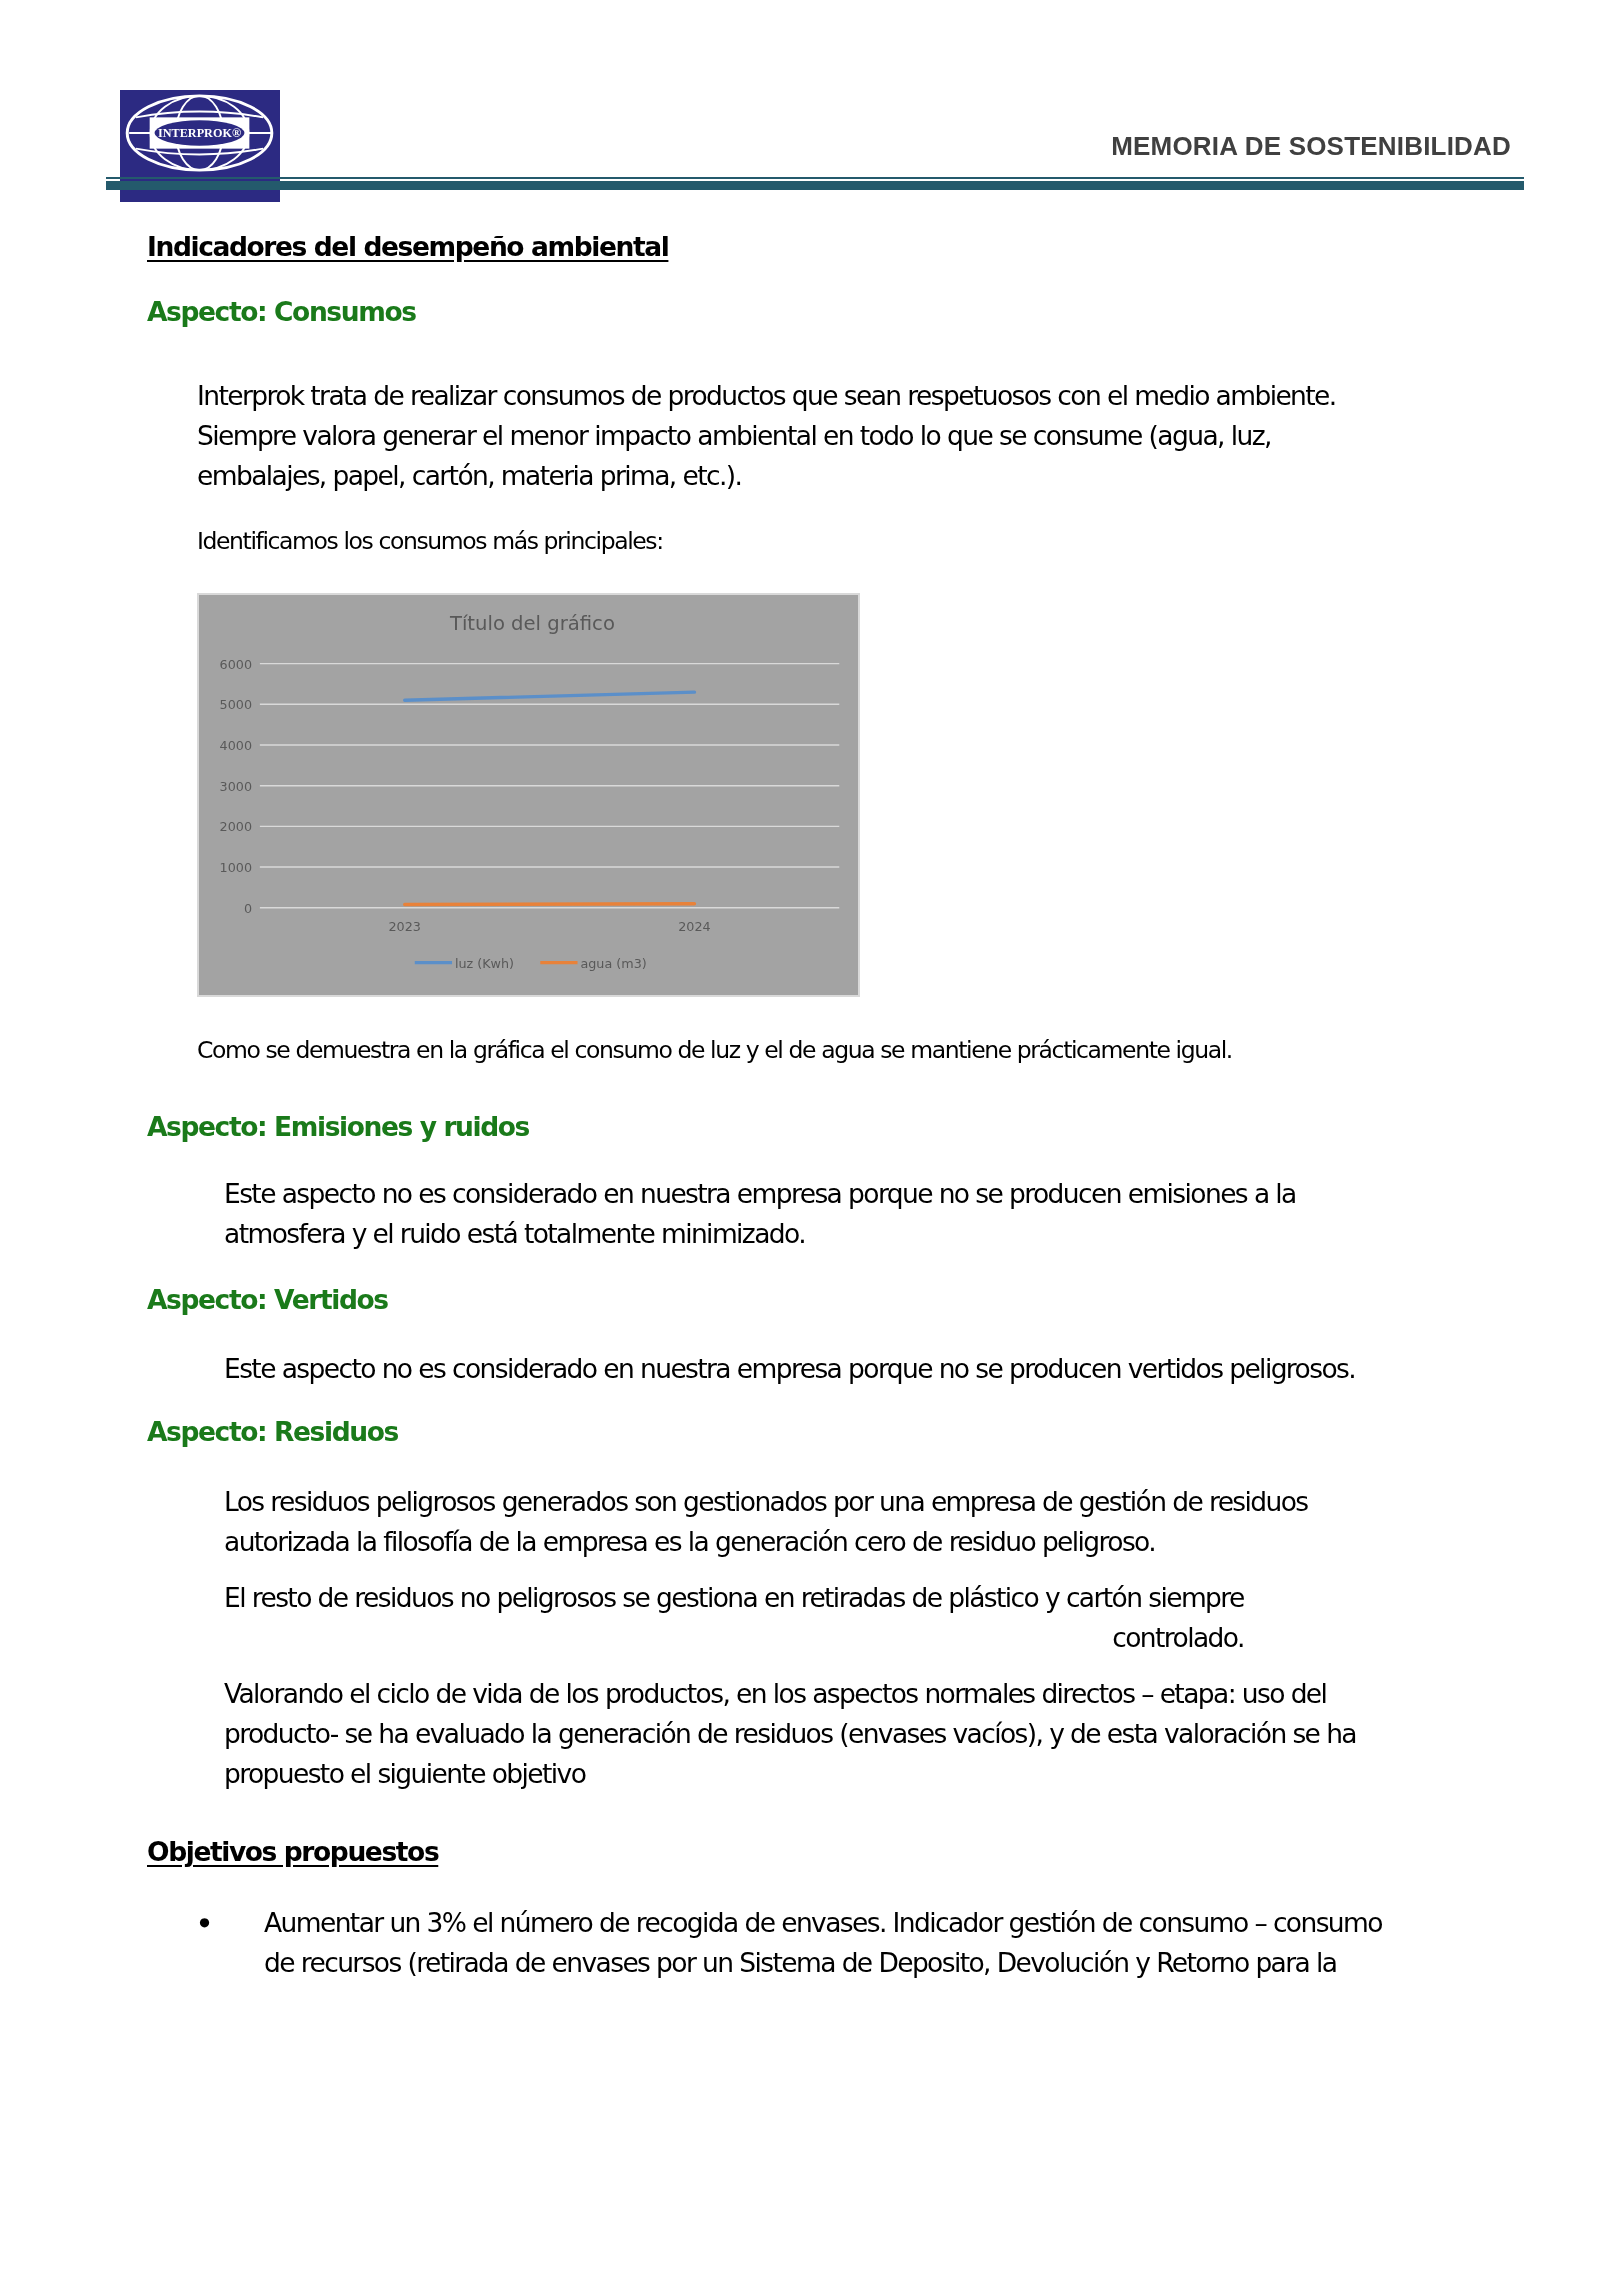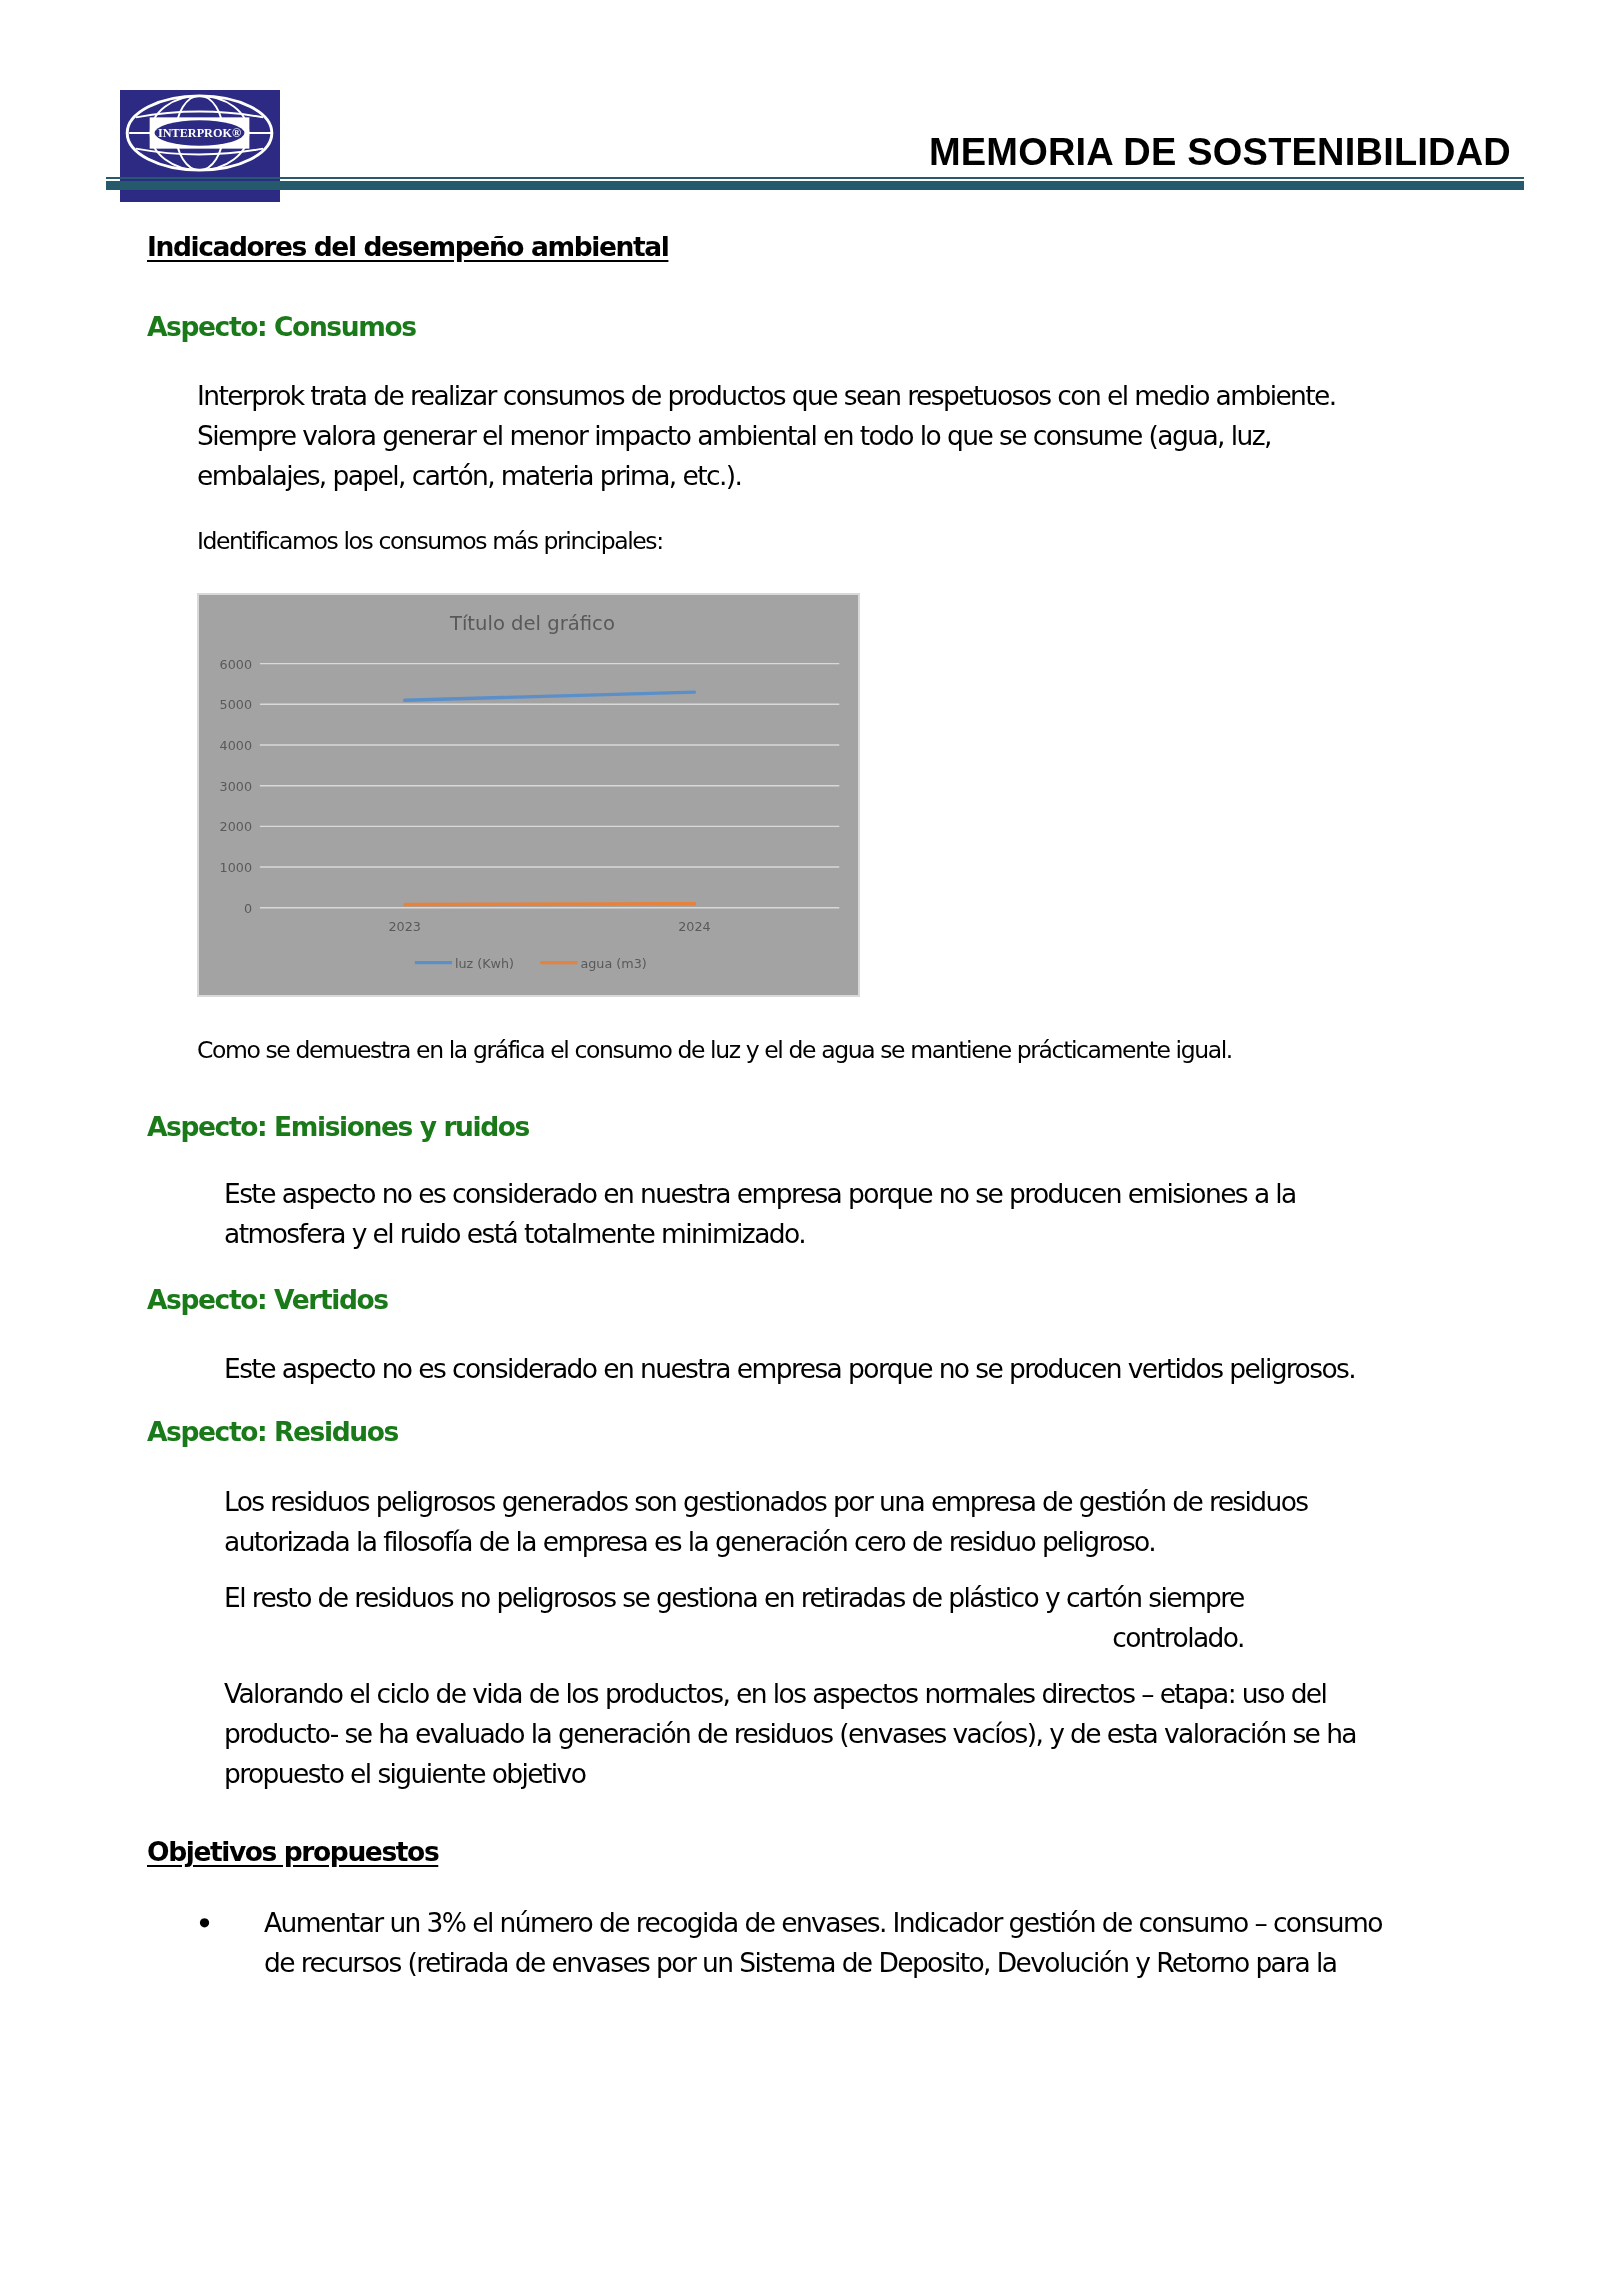--- a/index.html
+++ b/index.html
@@ -2,21 +2,21 @@
 <html><head>
 <meta charset="utf-8">
 <style>
   html, body { margin: 0; padding: 0; background: #ffffff; }
   body { width: 1621px; height: 2293px; position: relative; font-family: "Liberation Sans", sans-serif; color: #000; overflow: hidden; }
   .abs { position: absolute; }
 
   
   .logo { left: 120px; top: 90px; width: 160px; height: 112px; background: #2c2a82; }
   .logo svg { display: block; }
-  .doc-title { right: 110px; top: 131px; font-family: "Liberation Sans", sans-serif; font-weight: bold; font-size: 38px; color: #000000; letter-spacing: 0.2px; white-space: nowrap; text-align: right; }
+  .doc-title { right: 110px; top: 131px; font-family: "Liberation Sans", sans-serif; font-weight: bold; font-size: 26px; color: #404040; letter-spacing: 0.2px; white-space: nowrap; text-align: right; }
   .rule-thin { left: 106px; top: 177px; width: 1418px; height: 2px; background: #245a6c; }
   .rule-thick { left: 106px; top: 181px; width: 1418px; height: 8.8px; background: #245a6c; }
 
   
   .txt { font-family: "DejaVu Sans", sans-serif; font-size: 26.5px; line-height: 40px; white-space: nowrap; letter-spacing: -1.6px; }
   .txt-sm { font-family: "DejaVu Sans", sans-serif; font-size: 23.5px; line-height: 33px; white-space: nowrap; letter-spacing: -1.4px; }
   .h-under { font-family: "DejaVu Sans", sans-serif; font-weight: bold; font-size: 26.5px; text-decoration: underline; text-underline-offset: 3.9px; white-space: nowrap; letter-spacing: -1.4px; }
   .h-green { font-family: "DejaVu Sans", sans-serif; font-weight: bold; font-size: 26.5px; color: #1a7a1a; white-space: nowrap; letter-spacing: -1.4px; }
 
   
@@ -39,21 +39,21 @@
     <ellipse cx="81" cy="44" rx="46" ry="13" fill="#2c2a82"></ellipse>
     <text x="81" y="48.5" text-anchor="middle" font-family="Liberation Serif, serif" font-size="12.5" font-weight="bold" fill="#fff">INTERPROK®</text>
   </svg>
 </div>
 <div class="abs doc-title">MEMORIA DE SOSTENIBILIDAD</div>
 <div class="abs rule-thin"></div>
 <div class="abs rule-thick"></div>
 
 <div class="abs h-under" style="left:147px; top:231px;">Indicadores del desempeño ambiental</div>
 
-<div class="abs h-green" style="left:147px; top:311px;">Aspecto: Consumos</div>
+<div class="abs h-green" style="left:147px; top:296px;">Aspecto: Consumos</div>
 <div class="abs txt" style="left:197px; top:376px;">
   <div>Interprok trata de realizar consumos de productos que sean respetuosos con el medio ambiente.</div>
   <div>Siempre valora generar el menor impacto ambiental en todo lo que se consume (agua, luz,</div>
   <div>embalajes, papel, cartón, materia prima, etc.).</div>
 </div>
 <div class="abs txt-sm" style="left:197px; top:525px;">Identificamos los consumos más principales:</div>
 
 <div class="abs chart-box">
   <svg id="chart-svg" width="659" height="400" viewBox="0 0 672 408">
     <text id="chart-title" x="340" y="36" text-anchor="middle" font-family="DejaVu Sans, sans-serif" font-size="20" fill="#595959">Título del gráfico</text>

